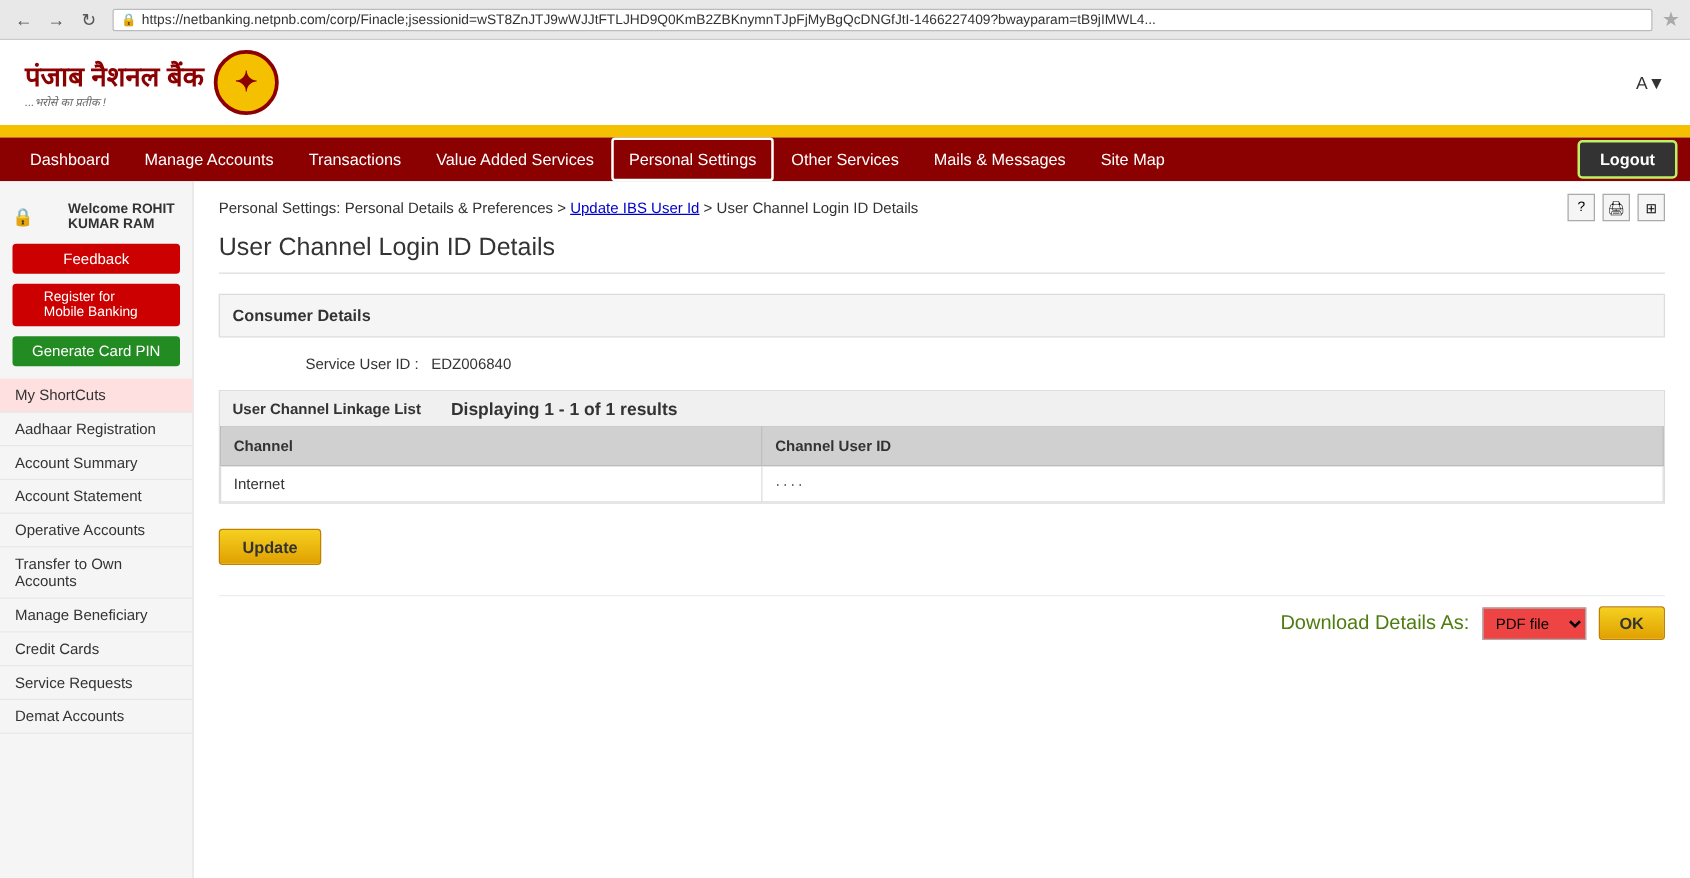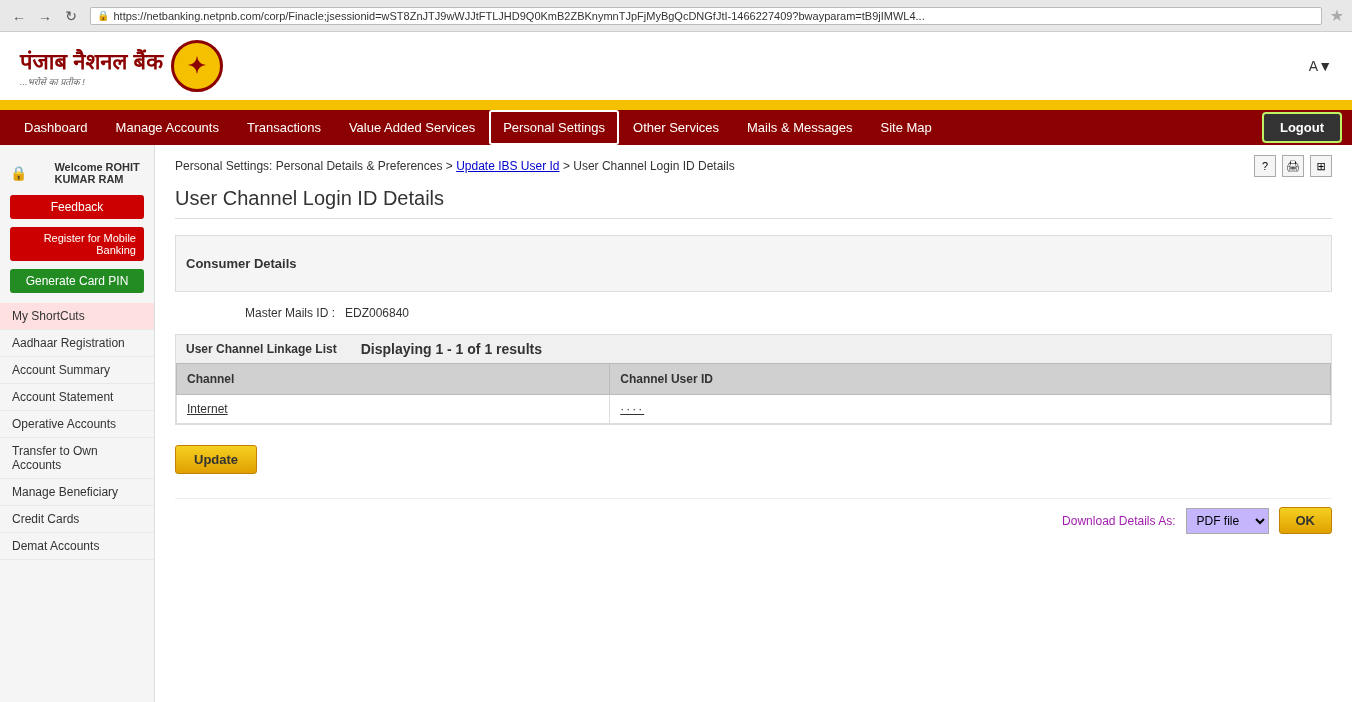--- a/index.html
+++ b/index.html
@@ -118,25 +118,25 @@
       cursor: pointer;
       width: calc(100% - 20px);
       text-align: center;
     }
     .mobile-banking-btn {
       margin: 4px 10px;
       background: #cc0000;
       color: white;
       border: none;
       border-radius: 3px;
-      padding: 5px 8px;
+      padding: 5px 25px;
       font-size: 11px;
       cursor: pointer;
       width: calc(100% - 20px);
-      text-align: right;
+      text-align: left;
     }
     .card-pin-btn {
       margin: 4px 10px;
       background: #228b22;
       color: #ffffff;
       border: none;
       border-radius: 3px;
       padding: 5px 10px;
       font-size: 12px;
       cursor: pointer;
@@ -191,21 +191,21 @@
       border-bottom: 1px solid #ddd;
       padding-bottom: 8px;
     }
 
     .section-header {
       font-size: 13px;
       font-weight: bold;
       color: #333;
       background: #f5f5f5;
       border: 1px solid #ddd;
-      padding: 20px 10px;
+      padding: 9px 10px;
       margin-bottom: 10px;
     }
 
     .form-row {
       display: flex;
       align-items: center;
       margin-bottom: 8px;
       padding: 4px 10px;
     }
     .form-label {
@@ -250,21 +250,20 @@
       font-size: 12px;
       text-align: left;
       border: 1px solid #bbb;
       color: #333;
     }
     .data-table td {
       padding: 7px 10px;
       font-size: 12px;
       border: 1px solid #ddd;
       color: #333;
-      text-decoration: underline;
     }
     .data-table tr:nth-child(even) { background: #fafafa; }
 
     .update-btn {
       background: linear-gradient(to bottom, #f5d020, #e0a000);
       color: #333;
       border: 1px solid #c08000;
       border-radius: 3px;
       padding: 6px 18px;
       font-size: 13px;
@@ -275,26 +274,26 @@
 
     .download-row {
       display: flex;
       align-items: center;
       justify-content: flex-end;
       gap: 10px;
       margin-top: 14px;
       padding-top: 8px;
       border-top: 1px solid #eee;
     }
-    .download-label { font-size: 12px; color: #a21caf; }
+    .download-label { font-size: 16px; color: #4d7c0f; }
     .download-select {
       padding: 4px 6px;
       font-size: 12px;
       border: 1px solid #aaa;
-      background: #c4b5fd;
+      background: #ef4444;
     }
     .ok-btn {
       background: linear-gradient(to bottom, #f5d020, #e0a000);
       color: #333;
       border: 1px solid #c08000;
       border-radius: 3px;
       padding: 5px 16px;
       font-size: 13px;
       font-weight: bold;
       cursor: pointer;
@@ -363,20 +362,21 @@
     <button class="card-pin-btn">Generate Card PIN</button>
     <div class="sidebar-menu">
       <div class="sidebar-menu-item active">My ShortCuts</div>
       <div class="sidebar-menu-item">Aadhaar Registration</div>
       <div class="sidebar-menu-item">Account Summary</div>
       <div class="sidebar-menu-item">Account Statement</div>
       <div class="sidebar-menu-item">Operative Accounts</div>
       <div class="sidebar-menu-item">Transfer to Own Accounts</div>
       <div class="sidebar-menu-item">Manage Beneficiary</div>
       <div class="sidebar-menu-item">Credit Cards</div>
+      <div class="sidebar-menu-item">Service Requests</div>
       <div class="sidebar-menu-item">Demat Accounts</div>
     </div>
   </div>
 
   <div class="main-content">
 
     
     <div class="breadcrumb">
       <div>
         <span>Personal Settings: Personal Details &amp; Preferences</span>
@@ -392,21 +392,21 @@
       </div>
     </div>
 
     
     <h1 class="page-title">User Channel Login ID Details</h1>
 
     
     <div class="section-header">Consumer Details</div>
 
     <div class="form-row">
-      <div class="form-label">Master Mails ID :</div>
+      <div class="form-label">Service User ID :</div>
       <div class="form-value">EDZ006840</div>
     </div>
 
     
     <div class="sub-section">
       <div class="sub-section-header">
         <span>User Channel Linkage List</span>
         <span class="results-count">Displaying 1 - 1 of 1 results</span>
       </div>
       <table class="data-table">

